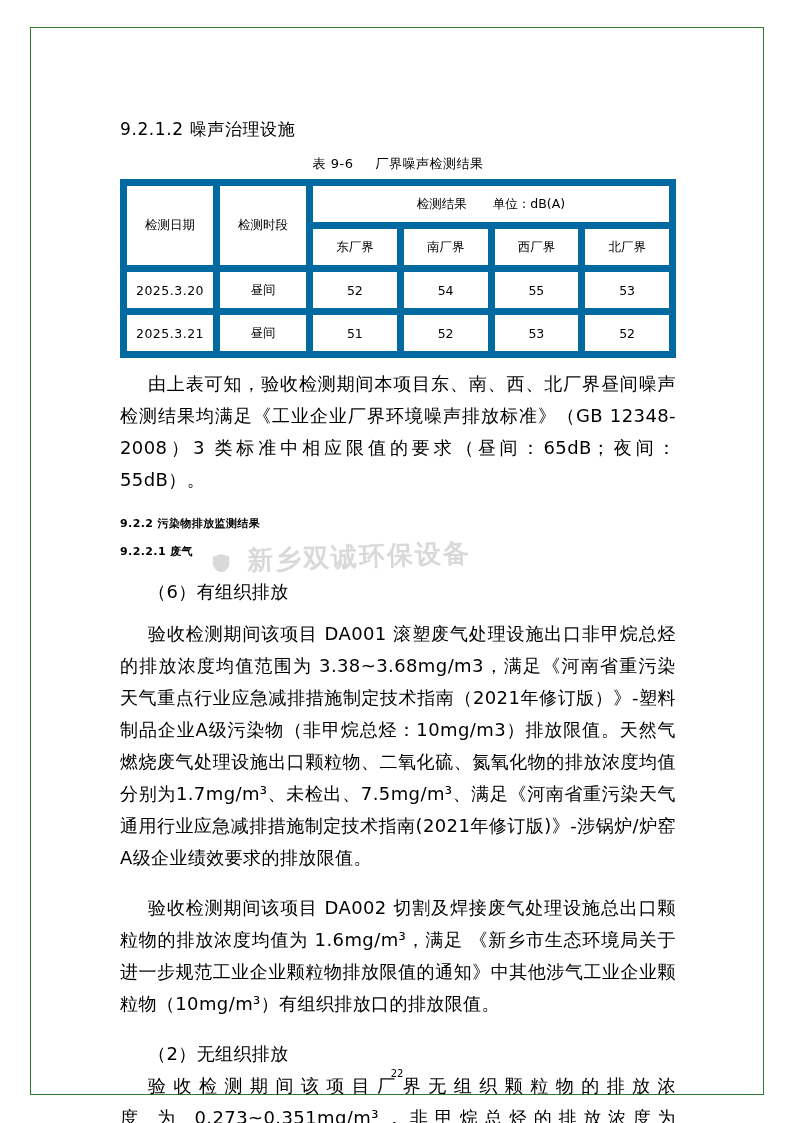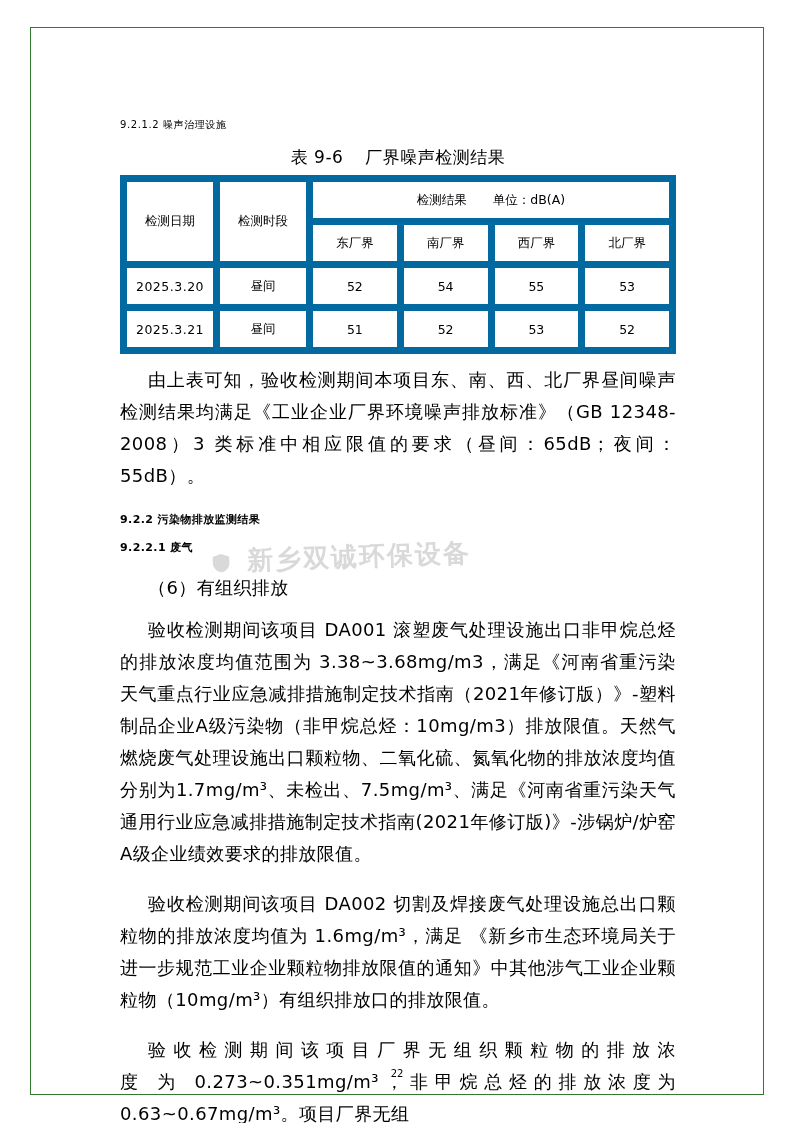--- a/index.html
+++ b/index.html
@@ -28,28 +28,28 @@
     border: 1px solid #2f7a2f;
     box-sizing: border-box;
   }
   .content {
     position: absolute;
     left: 120px;
     top: 118px;
     width: 556px;
   }
   .heading-1 {
-    font-size: 10px;
+    font-size: 17px;
     letter-spacing: 0.6px;
     margin: 0 0 14px 0;
     font-weight: normal;
   }
   .table-caption {
     text-align: center;
-    font-size: 17px;
+    font-size: 13px;
     margin: 0 0 6px 0;
     letter-spacing: 0.5px;
   }
   .table-caption .cap-gap {
     display: inline-block;
     width: 22px;
   }
   table.noise {
     border-collapse: collapse;
     width: 556px;
@@ -189,20 +189,21 @@
     <div class="spacer-10"></div>
 
     <p class="body indent2">验收检测期间该项目 DA001 滚塑废气处理设施出口非甲烷总烃的排放浓度均值范围为 3.38~3.68mg/m3，满足《河南省重污染天气重点行业应急减排措施制定技术指南（2021年修订版）》-塑料制品企业A级污染物（非甲烷总烃：10mg/m3）排放限值。天然气燃烧废气处理设施出口颗粒物、二氧化硫、氮氧化物的排放浓度均值分别为1.7mg/m³、未检出、7.5mg/m³、满足《河南省重污染天气通用行业应急减排措施制定技术指南(2021年修订版)》-涉锅炉/炉窑A级企业绩效要求的排放限值。</p>
 
     <div class="spacer-18"></div>
 
     <p class="body indent2">验收检测期间该项目 DA002 切割及焊接废气处理设施总出口颗粒物的排放浓度均值为 1.6mg/m³，满足 《新乡市生态环境局关于进一步规范工业企业颗粒物排放限值的通知》中其他涉气工业企业颗粒物（10mg/m³）有组织排放口的排放限值。</p>
 
     <div class="spacer-18"></div>
 
+    <p class="body indent2">（2）无组织排放</p>
 
     <p class="body indent2">验 收 检 测 期 间 该 项 目 厂 界 无 组 织 颗 粒 物 的 排 放 浓 度 为 0.273~0.351mg/m³，非甲烷总烃的排放浓度为 0.63~0.67mg/m³。项目厂界无组</p>
 
   </div>
 
   <div class="page-number">22</div>
 
 </div>
 
 </body></html>

